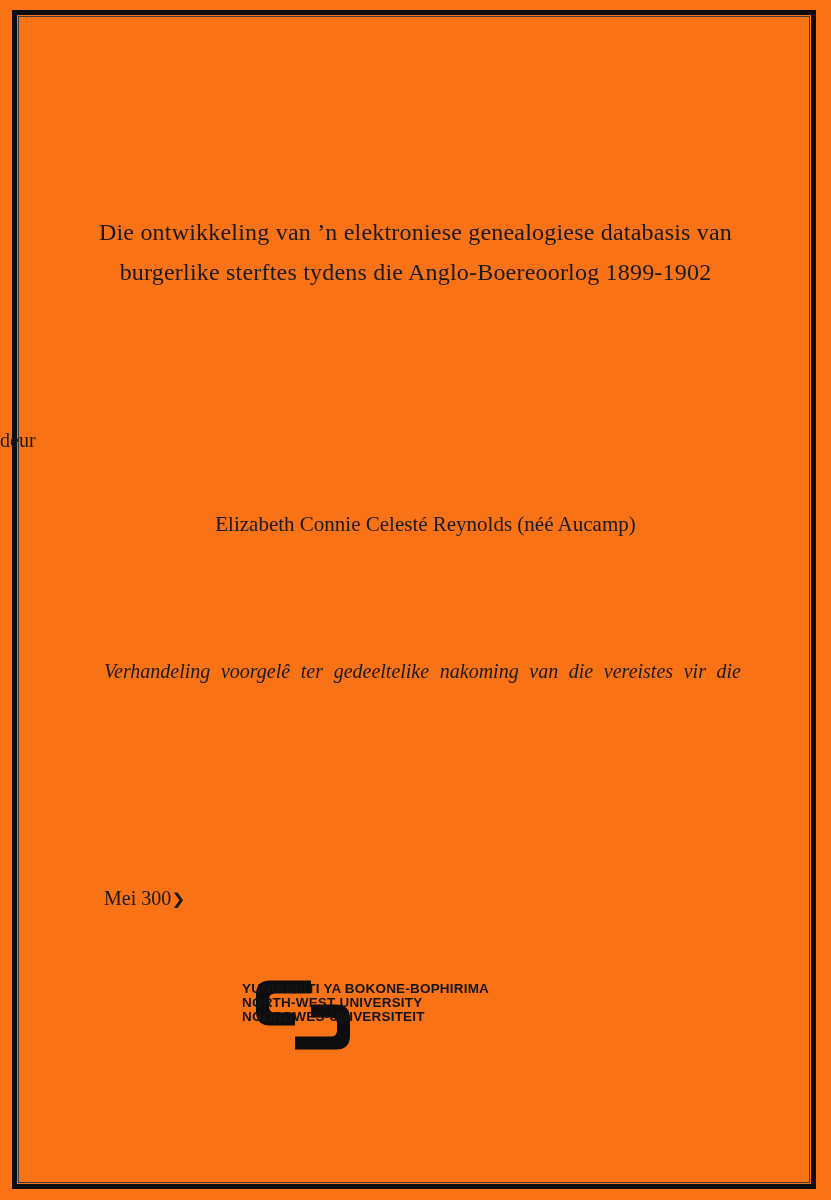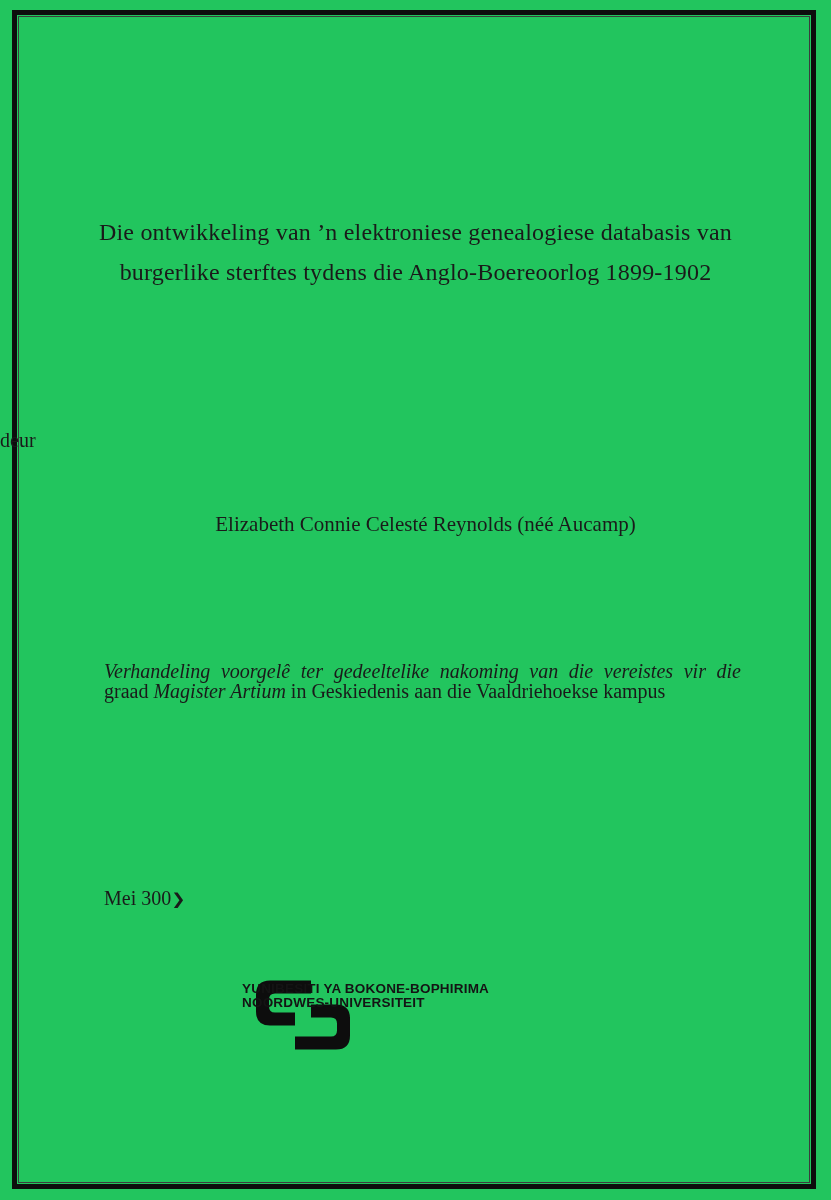--- a/index.html
+++ b/index.html
@@ -1,21 +1,21 @@
 <!DOCTYPE html>
 <html><head>
 <meta charset="utf-8">
 <style>
   html, body { margin: 0; padding: 0; background: #e8e8e8; }
   .page {
     position: relative;
     width: 831px;
     height: 1200px;
     margin: 0 auto;
-    background: #22c55e;
+    background: #f97316;
     font-family: "Liberation Serif", serif;
     color: #1a1a1a;
     overflow: hidden;
   }
   .frame-outer {
     position: absolute;
     left: 12px; top: 10px; right: 15px; bottom: 11px;
     border: 5px solid #0d0d0d;
   }
   .frame-inner {
@@ -103,32 +103,32 @@
     <div>Die ontwikkeling van ’n elektroniese genealogiese databasis van</div>
     <div>burgerlike sterftes tydens die Anglo-Boereoorlog 1899-1902</div>
   </div>
 
   <div class="byline">deur</div>
 
   <div class="author">Elizabeth Connie Celesté Reynolds (néé Aucamp)</div>
 
   <div class="statement">
     <div class="justified">Verhandeling voorgelê ter gedeeltelike nakoming van die vereistes vir die</div>
-    <div><span>graad </span><i>Magister Artium</i><span> in Geskiedenis aan die Vaaldriehoekse kampus</span></div>
   </div>
 
   <div class="supervisor-block">
     <div><span>Mei 300</span><span class="year-glyph">❯</span></div>
   </div>
 
   <div class="logo-mark">
     <svg width="100" height="76" viewBox="0 0 100 75" aria-hidden="true">
       <path fill="#0d0d0d" d="M 58 3 L 17 3 Q 3 3 3 17 L 3 34 Q 3 48 17 48 L 42 48 L 42 35 L 22 35 Q 16 35 16 29 L 16 22 Q 16 16 22 16 L 58 16 Z"></path>
       <path fill="#0d0d0d" transform="rotate(180 50 37.5)" d="M 58 3 L 17 3 Q 3 3 3 17 L 3 34 Q 3 48 17 48 L 42 48 L 42 35 L 22 35 Q 16 35 16 29 L 16 22 Q 16 16 22 16 L 58 16 Z"></path>
     </svg>
   </div>
 
   <div class="logo-text">
     <div>YUNIBESITI YA BOKONE-BOPHIRIMA</div>
+    <div>NORTH-WEST UNIVERSITY</div>
     <div>NOORDWES-UNIVERSITEIT</div>
   </div>
 
 </div>
 
 </body></html>

